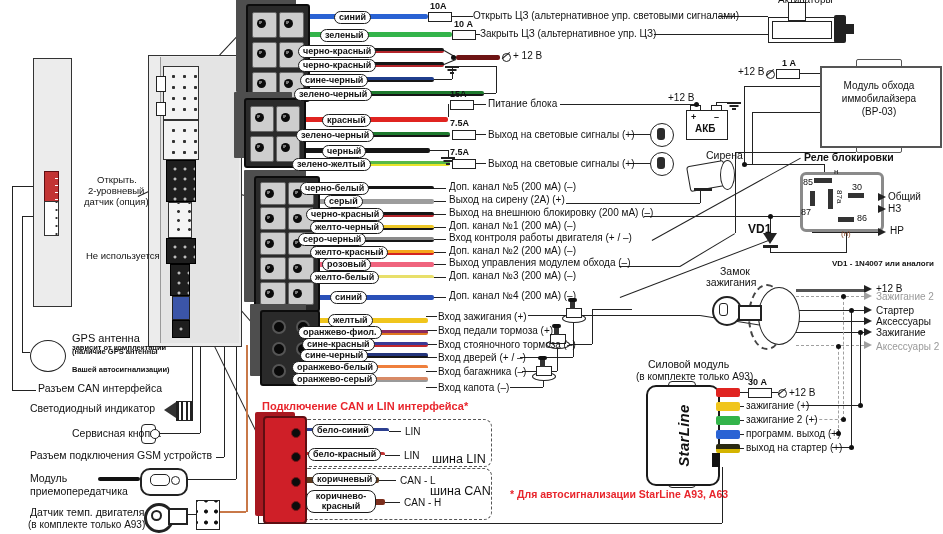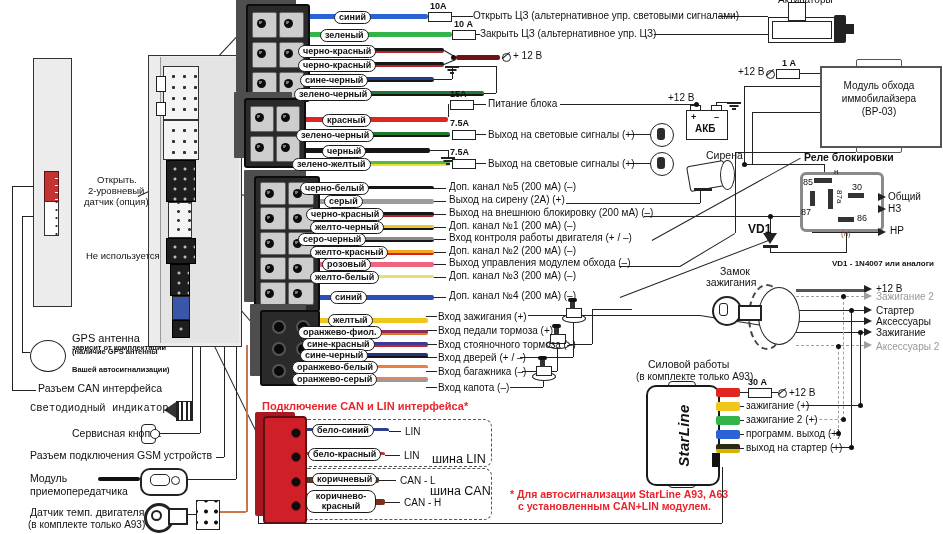--- a/index.html
+++ b/index.html
@@ -428,21 +428,20 @@
   <div class="lbl" style="left:405px;top:426px;">LIN</div>
   <div class="ln" style="left:385px;top:455px;width:15px;"></div>
   <div class="lbl" style="left:404px;top:450px;">LIN</div>
   <div class="ln" style="left:379px;top:480px;width:17px;"></div>
   <div class="lbl" style="left:400px;top:475px;">CAN - L</div>
   <div class="ln" style="left:385px;top:502px;width:15px;"></div>
   <div class="lbl" style="left:404px;top:497px;">CAN - H</div>
   <div class="lbl f12" style="left:432px;top:454px;">шина LIN</div>
   <div class="lbl f12" style="left:430px;top:486px;">шина CAN</div>
   <div class="lbl b f105 red" style="left:510px;top:489px;">* Для автосигнализации StarLine А93, А63</div>
-  <div class="lbl b f105 red" style="left:518px;top:501px;">с установленным CAN+LIN модулем.</div>
 
   <div class="lbl" style="left:738px;top:66px;">+12 В</div>
   <div class="pig" style="left:766px;top:70px;"></div>
   <div class="fuse" style="left:776px;top:69px;"></div>
   <div class="flbl" style="left:782px;top:58px;">1 А</div>
   <div class="box" style="left:856px;top:59px;width:44px;height:8px;border-color:#555;border-radius:2px;"></div>
   <div class="box" style="left:856px;top:143px;width:44px;height:8px;border-color:#555;border-radius:2px;"></div>
   <div class="a" style="left:820px;top:66px;width:118px;height:78px;background:#fff;border:2px solid #555;z-index:3;"></div>
   <div class="lbl" style="left:820px;top:80px;width:118px;text-align:center;z-index:4;">Модуль обхода</div>
   <div class="lbl" style="left:820px;top:93px;width:118px;text-align:center;z-index:4;">иммобилайзера</div>
@@ -475,21 +474,21 @@
   <div class="a" style="left:712px;top:296px;width:26px;height:26px;border:2px solid #222;border-radius:50%;background:#fff;z-index:3;"></div>
   <div class="a" style="left:719px;top:303px;width:7px;height:11px;border:1.5px solid #222;border-radius:3px;z-index:4;"></div>
   <div class="a" style="left:738px;top:305px;width:20px;height:12px;border:2px solid #222;background:#fff;z-index:3;"></div>
   <div class="lbl" style="left:876px;top:283px;">+12 В</div>
   <div class="lbl gy" style="left:876px;top:291px;">Зажигание 2</div>
   <div class="lbl" style="left:876px;top:305px;">Стартер</div>
   <div class="lbl" style="left:876px;top:316px;">Аксессуары</div>
   <div class="lbl" style="left:876px;top:327px;">Зажигание</div>
   <div class="lbl gy" style="left:876px;top:341px;">Аксессуары 2</div>
 
-  <div class="lbl f105" style="left:648px;top:359px;">Силовой работы</div>
+  <div class="lbl f105" style="left:648px;top:359px;">Силовой модуль</div>
   <div class="lbl" style="left:636px;top:371px;">(в комплекте только А93)</div>
   <div class="box" style="left:668px;top:381px;width:26px;height:7px;border-radius:4px;"></div>
   <div class="box" style="left:668px;top:479px;width:26px;height:7px;border-radius:4px;"></div>
   <div class="a" style="left:646px;top:385px;width:70px;height:97px;background:#fff;border:2.5px solid #1a1a1a;border-radius:10px;z-index:3;display:flex;align-items:center;justify-content:center;">
     <span style="transform:rotate(-90deg);font-style:italic;font-weight:bold;font-size:15px;letter-spacing:.3px;white-space:nowrap;">StarLine</span>
   </div>
   <div class="a" style="left:712px;top:453px;width:8px;height:14px;background:#111;z-index:4;"></div>
   <div class="wire" style="left: 716px; top: 388px; width: 24px; height: 9px; z-index: 4; background: rgb(224, 36, 32);"></div>
   <div class="wire" style="left: 716px; top: 402px; width: 24px; height: 9px; z-index: 4; background: rgb(240, 197, 28);"></div>
   <div class="wire" style="left: 716px; top: 416px; width: 24px; height: 9px; z-index: 4; background: rgb(51, 180, 74);"></div>
@@ -513,21 +512,21 @@
   <div class="lbl f95" style="left:97px;top:174px;">Открыть.</div>
   <div class="lbl f95" style="left:88px;top:185px;">2-уровневый</div>
   <div class="lbl f95" style="left:84px;top:196px;">датчик (опция)</div>
   <div class="lbl f95" style="left:86px;top:250px;">Не используется</div>
   <div class="a" style="left:30px;top:340px;width:34px;height:30px;border:1.6px solid #222;border-radius:50%;background:#fff;z-index:3;"></div>
   <div class="lbl f11" style="left:72px;top:333px;">GPS антенна</div>
   <div class="lbl b" style="left:72px;top:346px;font-size:7.5px;">(наличие GPS антенны</div>
   <div class="lbl b" style="left:72px;top:342px;font-size:7.5px;">зависит от комплектации</div>
   <div class="lbl b" style="left:72px;top:364px;font-size:7.5px;">Вашей автосигнализации)</div>
   <div class="lbl f105" style="left:38px;top:383px;">Разъем CAN интерфейса</div>
-  <div class="lbl f105" style="left:30px;top:403px;font-family:Liberation Mono, monospace;">Светодиодный индикатор</div>
+  <div class="lbl f105" style="left:30px;top:403px;">Светодиодный индикатор</div>
   <div class="a" style="left:164px;top:402px;width:0;height:0;border-top:8px solid transparent;border-bottom:8px solid transparent;border-right:12px solid #333;z-index:3;"></div>
   <div class="a" style="left:176px;top:401px;width:15px;height:18px;border:1px solid #222;background:repeating-linear-gradient(90deg,#222 0 2px,#fff 2px 4.5px);z-index:3;"></div>
   <div class="lbl f105" style="left:44px;top:428px;margin-left:28px;">Сервисная кнопка</div>
   <div class="a" style="left:141px;top:424px;width:13px;height:18px;border:1.6px solid #222;border-radius:4px;background:#fff;z-index:3;"></div>
   <div class="a" style="left:150px;top:429px;width:8px;height:8px;border:1.6px solid #222;border-radius:50%;background:#fff;z-index:4;"></div>
   <div class="lbl f105" style="left:30px;top:450px;">Разъем подключения GSM устройств</div>
   <div class="lbl f105" style="left:30px;top:473px;">Модуль</div>
   <div class="lbl f105" style="left:30px;top:486px;">приемопередатчика</div>
   <div class="a" style="left:98px;top:477px;width:42px;height:4px;background:#111;border-radius:2px;z-index:3;"></div>
   <div class="a" style="left:140px;top:468px;width:44px;height:24px;border:2px solid #222;border-radius:10px;background:#fff;z-index:3;"></div>

